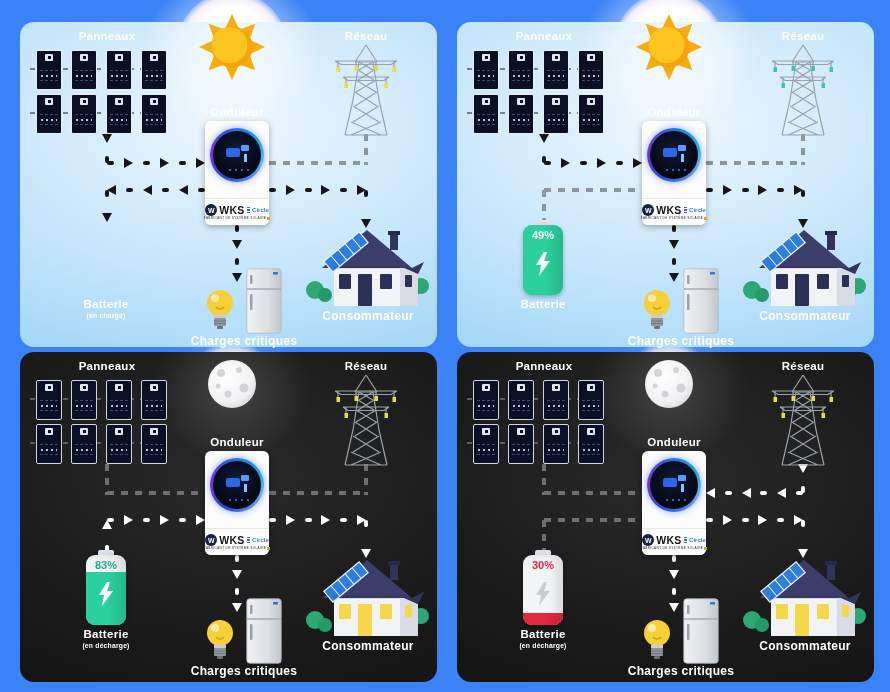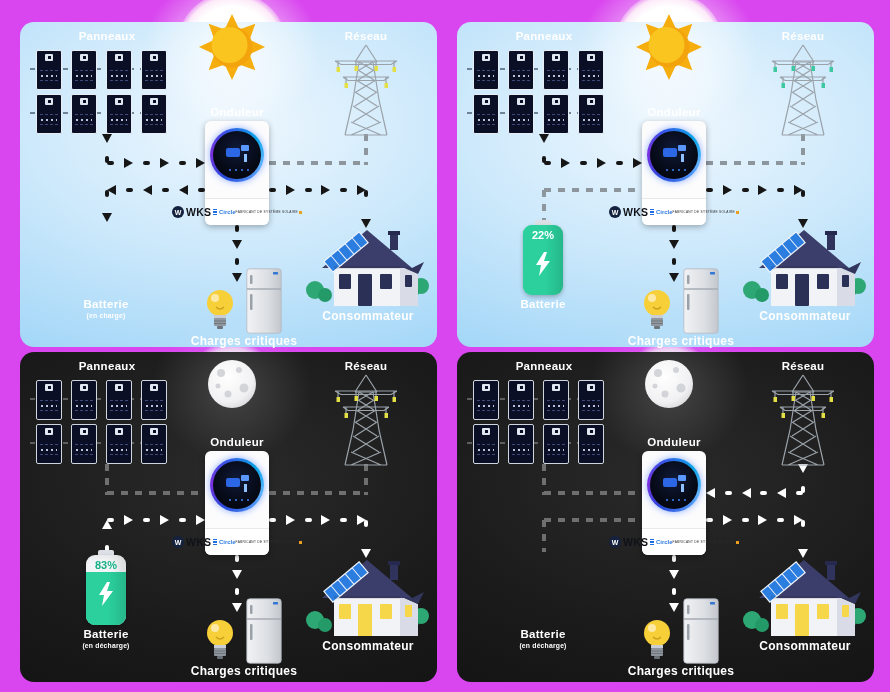--- a/index.html
+++ b/index.html
@@ -1,16 +1,16 @@
 <!DOCTYPE html>
 <html><head>
 <meta charset="utf-8">
 <style>
   html,body{margin:0;padding:0;background:#000;}
-  #scene{position:relative;width:890px;height:692px;background:#d946ef;overflow:hidden;
+  #scene{position:relative;width:890px;height:692px;background:#3b82f6;overflow:hidden;
          font-family:"Liberation Sans",sans-serif;}
   .quad{position:absolute;width:417px;}
   .notch{position:absolute;border-radius:50%;z-index:0;}
   .qbg{position:absolute;inset:0;border-radius:14px;z-index:1;}
   .day .qbg{background:radial-gradient(ellipse 150% 115% at 51% 32%,#eef7fe 0%,#cbe8fb 35%,#9bd3f7 75%,#86c9f4 100%);}
   .night .qbg{background:radial-gradient(ellipse 140% 110% at 51% 38%,#2a2a2a 0%,#1a1a1a 45%,#0c0c0c 100%);}
   .inner{position:absolute;inset:0;z-index:2;}
   .glow{position:absolute;border-radius:50%;z-index:2;}
   .qlbl{position:absolute;color:#fff;font-weight:700;font-size:11.5px;letter-spacing:.3px;
         text-align:center;z-index:6;}
@@ -45,21 +45,21 @@
        box-shadow:0 2px 6px rgba(0,0,0,.3);z-index:5;}
   .ring{position:absolute;left:5px;top:7px;width:54px;height:54px;border-radius:50%;
         background:conic-gradient(from 210deg,#274bdb,#7a2fe0 18%,#3556e8 35%,#0aa6e8 55%,#5fb3ff 72%,#274bdb 100%);
         box-shadow:0 0 7px rgba(80,130,255,.65);}
   .screen{position:absolute;inset:3px;border-radius:50%;background:radial-gradient(circle at 50% 38%,#101a38 0%,#060a16 60%,#03040a 100%);}
   .g1{position:absolute;left:13px;top:17px;width:14px;height:9px;background:#2e6cf0;border-radius:2px;opacity:.95;}
   .g2{position:absolute;left:28px;top:14px;width:8px;height:6px;background:#5a97ff;border-radius:1px;}
   .g3{position:absolute;left:31px;top:23px;width:2.5px;height:8px;background:#8fc0ff;}
   .dot{position:absolute;top:38px;width:2.2px;height:2.2px;border-radius:50%;background:#3b82f6;}
   .band{position:absolute;left:0;right:0;bottom:0;height:26px;background:#fff;border-radius:0 0 6px 6px;
-        border-top:1px solid #e9e9e9;display:flex;flex-direction:row;align-items:center;justify-content:center;gap:0;margin-top:42px;}
+        border-top:1px solid #e9e9e9;display:flex;flex-direction:column;align-items:center;justify-content:center;gap:0;margin-top:42px;}
   .brow{display:flex;align-items:center;gap:2px;}
   .wcirc{width:12px;height:12px;border-radius:50%;background:#15223f;color:#fff;font-size:7px;font-weight:800;
          display:flex;align-items:center;justify-content:center;}
   .wks{font-size:10.5px;font-weight:800;color:#101218;letter-spacing:.3px;}
   .bars{display:flex;flex-direction:column;gap:1px;}
   .bars b{width:3.5px;height:1.6px;background:#1f6fe0;display:block;}
   .circle-txt{font-size:6px;font-weight:700;color:#2f7ce0;}
   .subtxt{font-size:3.2px;color:#2c2c2c;letter-spacing:.3px;white-space:nowrap;display:flex;align-items:center;gap:1px;}
   .chiporange{width:3px;height:3px;background:#e8a01e;display:inline-block;}
   
@@ -467,21 +467,21 @@
             <div class="subtxt">
               <div>FABRICANT DE SYSTÈME SOLAIRE</div>
               <div class="chiporange"></div>
             </div>
           </div>
         </div>
         <div class="batt">
           <div class="bcap"></div>
           <div class="bbody">
             <div class="bfill" style="height: 100%; background: linear-gradient(90deg, rgb(43, 208, 157), rgb(43, 208, 157) 55%, rgba(0, 0, 0, 0.12)) rgb(43, 208, 157);"></div>
-            <div class="bpct" style="color: rgb(255, 255, 255);">22%</div>
+            <div class="bpct" style="color: rgb(255, 255, 255);">49%</div>
             <div class="svgwrap" style="left: 13px; top: 27px; position: absolute; z-index: 2;"><svg width="14" height="24" viewBox="0 0 14 24">
  <polygon points="8,0 0,13 5,13 3,24 14,9 8,9 11,0" fill="#ffffff"></polygon>
               </svg></div>
           </div>
         </div>
         <div class="svgwrap" style="left: 183px; top: 266px;"><svg width="34" height="46" viewBox="0 0 34 46">
  <circle cx="17" cy="15" r="13" fill="#f7cf39"></circle>
             <circle cx="12" cy="10" r="4" fill="rgba(255,255,255,.55)"></circle>
  <path d="M13 19 q4 4 8 0" stroke="#caa21e" stroke-width="1.4" fill="none"></path>
  <rect x="11" y="27" width="12" height="3" fill="#c9ced6"></rect>
@@ -939,20 +939,30 @@
                 <b></b>
               </div>
               <div class="circle-txt">Circle</div>
             </div>
             <div class="subtxt">
               <div>FABRICANT DE SYSTÈME SOLAIRE</div>
               <div class="chiporange"></div>
             </div>
           </div>
         </div>
+        <div class="batt">
+          <div class="bcap"></div>
+          <div class="bbody">
+            <div class="bfill" style="height: 17%; background: linear-gradient(90deg, rgb(229, 38, 65), rgb(229, 38, 65) 55%, rgba(0, 0, 0, 0.12)) rgb(229, 38, 65);"></div>
+            <div class="bpct" style="color: rgb(229, 38, 65);">30%</div>
+            <div class="svgwrap" style="left: 13px; top: 27px; position: absolute; z-index: 2;"><svg width="14" height="24" viewBox="0 0 14 24">
+ <polygon points="8,0 0,13 5,13 3,24 14,9 8,9 11,0" fill="#c7ccd3"></polygon>
+              </svg></div>
+          </div>
+        </div>
         <div class="svgwrap" style="left: 183px; top: 266px;"><svg width="34" height="46" viewBox="0 0 34 46">
  <circle cx="17" cy="15" r="13" fill="#f7cf39"></circle>
             <circle cx="12" cy="10" r="4" fill="rgba(255,255,255,.55)"></circle>
  <path d="M13 19 q4 4 8 0" stroke="#caa21e" stroke-width="1.4" fill="none"></path>
  <rect x="11" y="27" width="12" height="3" fill="#c9ced6"></rect>
  <rect x="11" y="30" width="12" height="8" rx="1" fill="#8e959d"></rect>
  <path d="M11 33 H23 M11 35.5 H23" stroke="#6f767e" stroke-width="1"></path>
  <rect x="14" y="38" width="6" height="3" rx="1" fill="#6a7077"></rect>
           </svg></div>
         <div class="svgwrap" style="left: 226px; top: 246px;"><svg width="36" height="66" viewBox="0 0 36 66">

